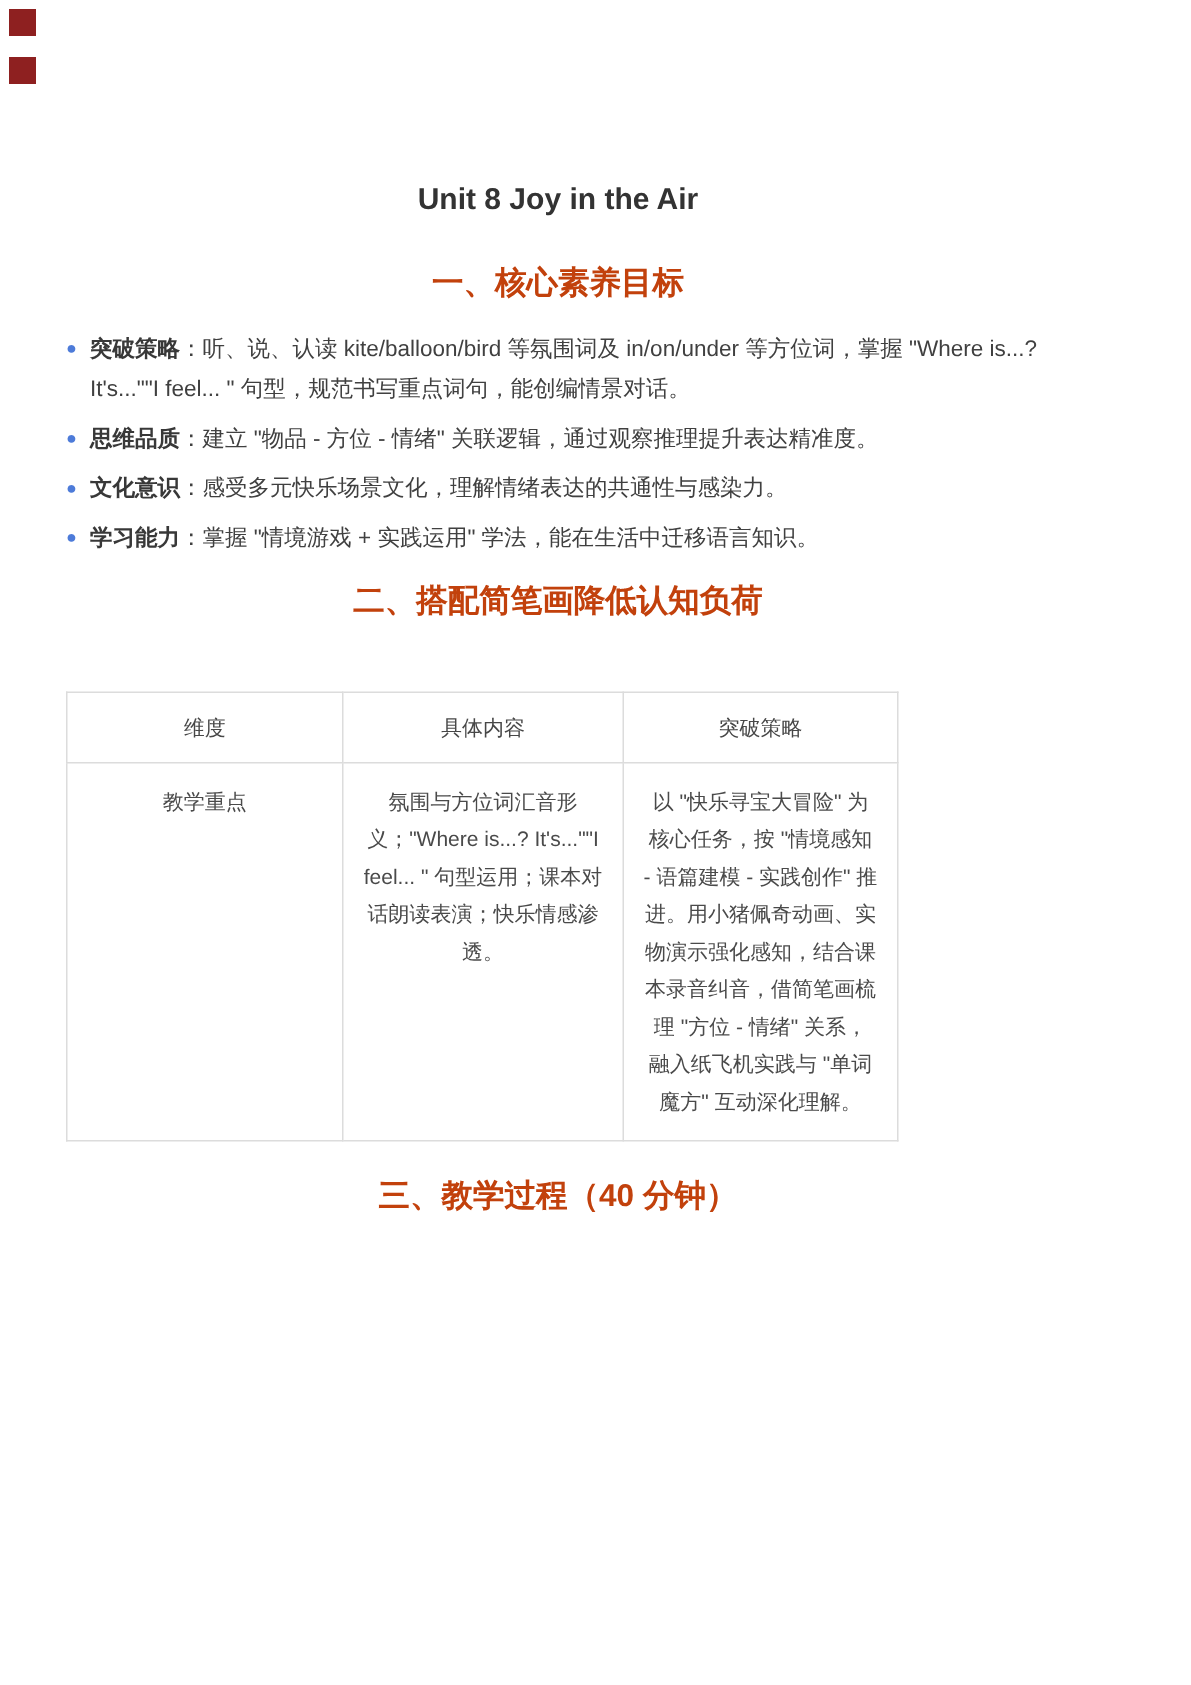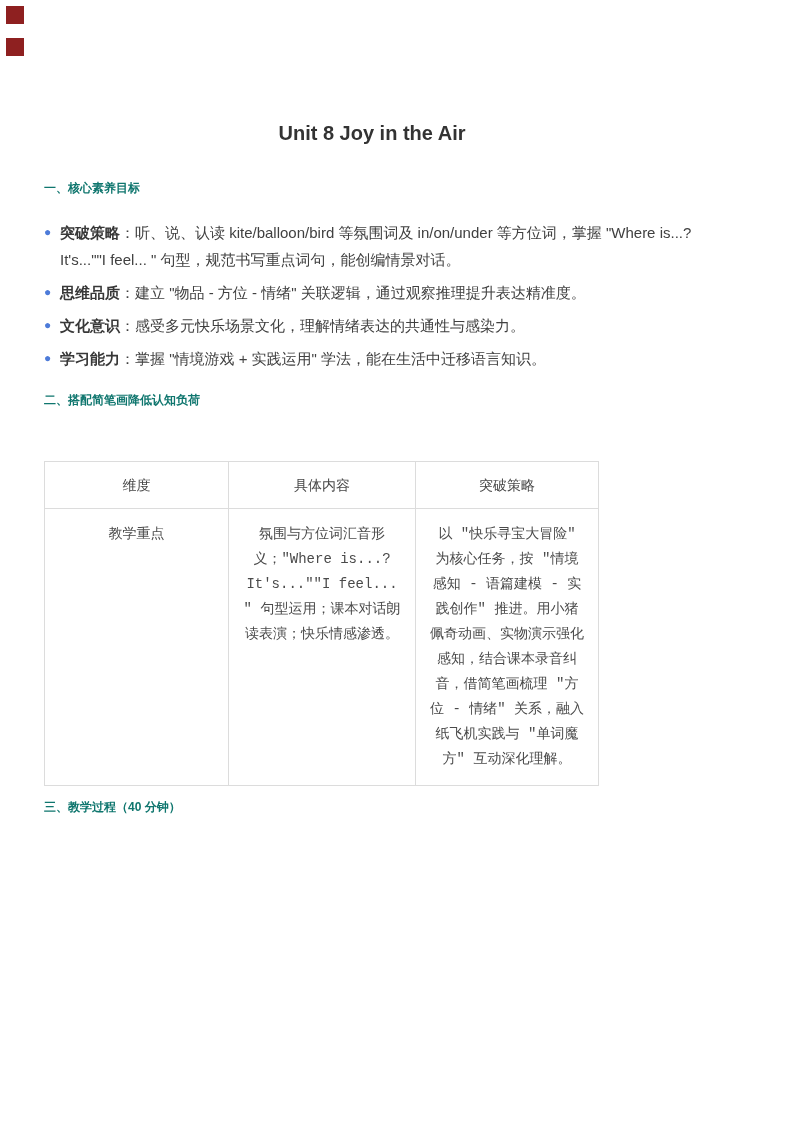--- a/index.html
+++ b/index.html
@@ -34,28 +34,29 @@
     padding-top: 120px;
     text-align: center;
     font-size: 20px;
     line-height: 26px;
     font-weight: bold;
     color: #333333;
   }
 
   .section-heading {
     margin: 0;
-    font-size: 12px;
+    font-size: 21px;
     line-height: 25px;
     font-weight: bold;
-    color: #0f766e;
+    color: #c2410c;
+    text-align: center;
   }
   .section-1 { margin-top: 30px; }
   .section-2 { margin-top: 16px; }
-  .section-3 { margin-top: 9px; }
+  .section-3 { margin-top: 24px; }
 
   .goals {
     margin: 18px 0 0 0;
     padding: 0;
     list-style: none;
   }
   .goal {
     display: flex;
     align-items: flex-start;
     margin-bottom: 6px;
@@ -87,21 +88,20 @@
     text-align: center;
     font-weight: normal;
     padding: 13px 13px;
   }
   .strategy-table th {
     line-height: 20px;
     color: #474747;
   }
   .strategy-table td {
     line-height: 25px;
-    font-family: Liberation Mono, monospace;
   }
   .col-dim { width: 184px; }
   .col-content { width: 187px; }
   .col-strategy { width: 183px; }
 </style>
 </head>
 <body>
 
 <div class="corner-marker first"></div>
 <div class="corner-marker second"></div>

